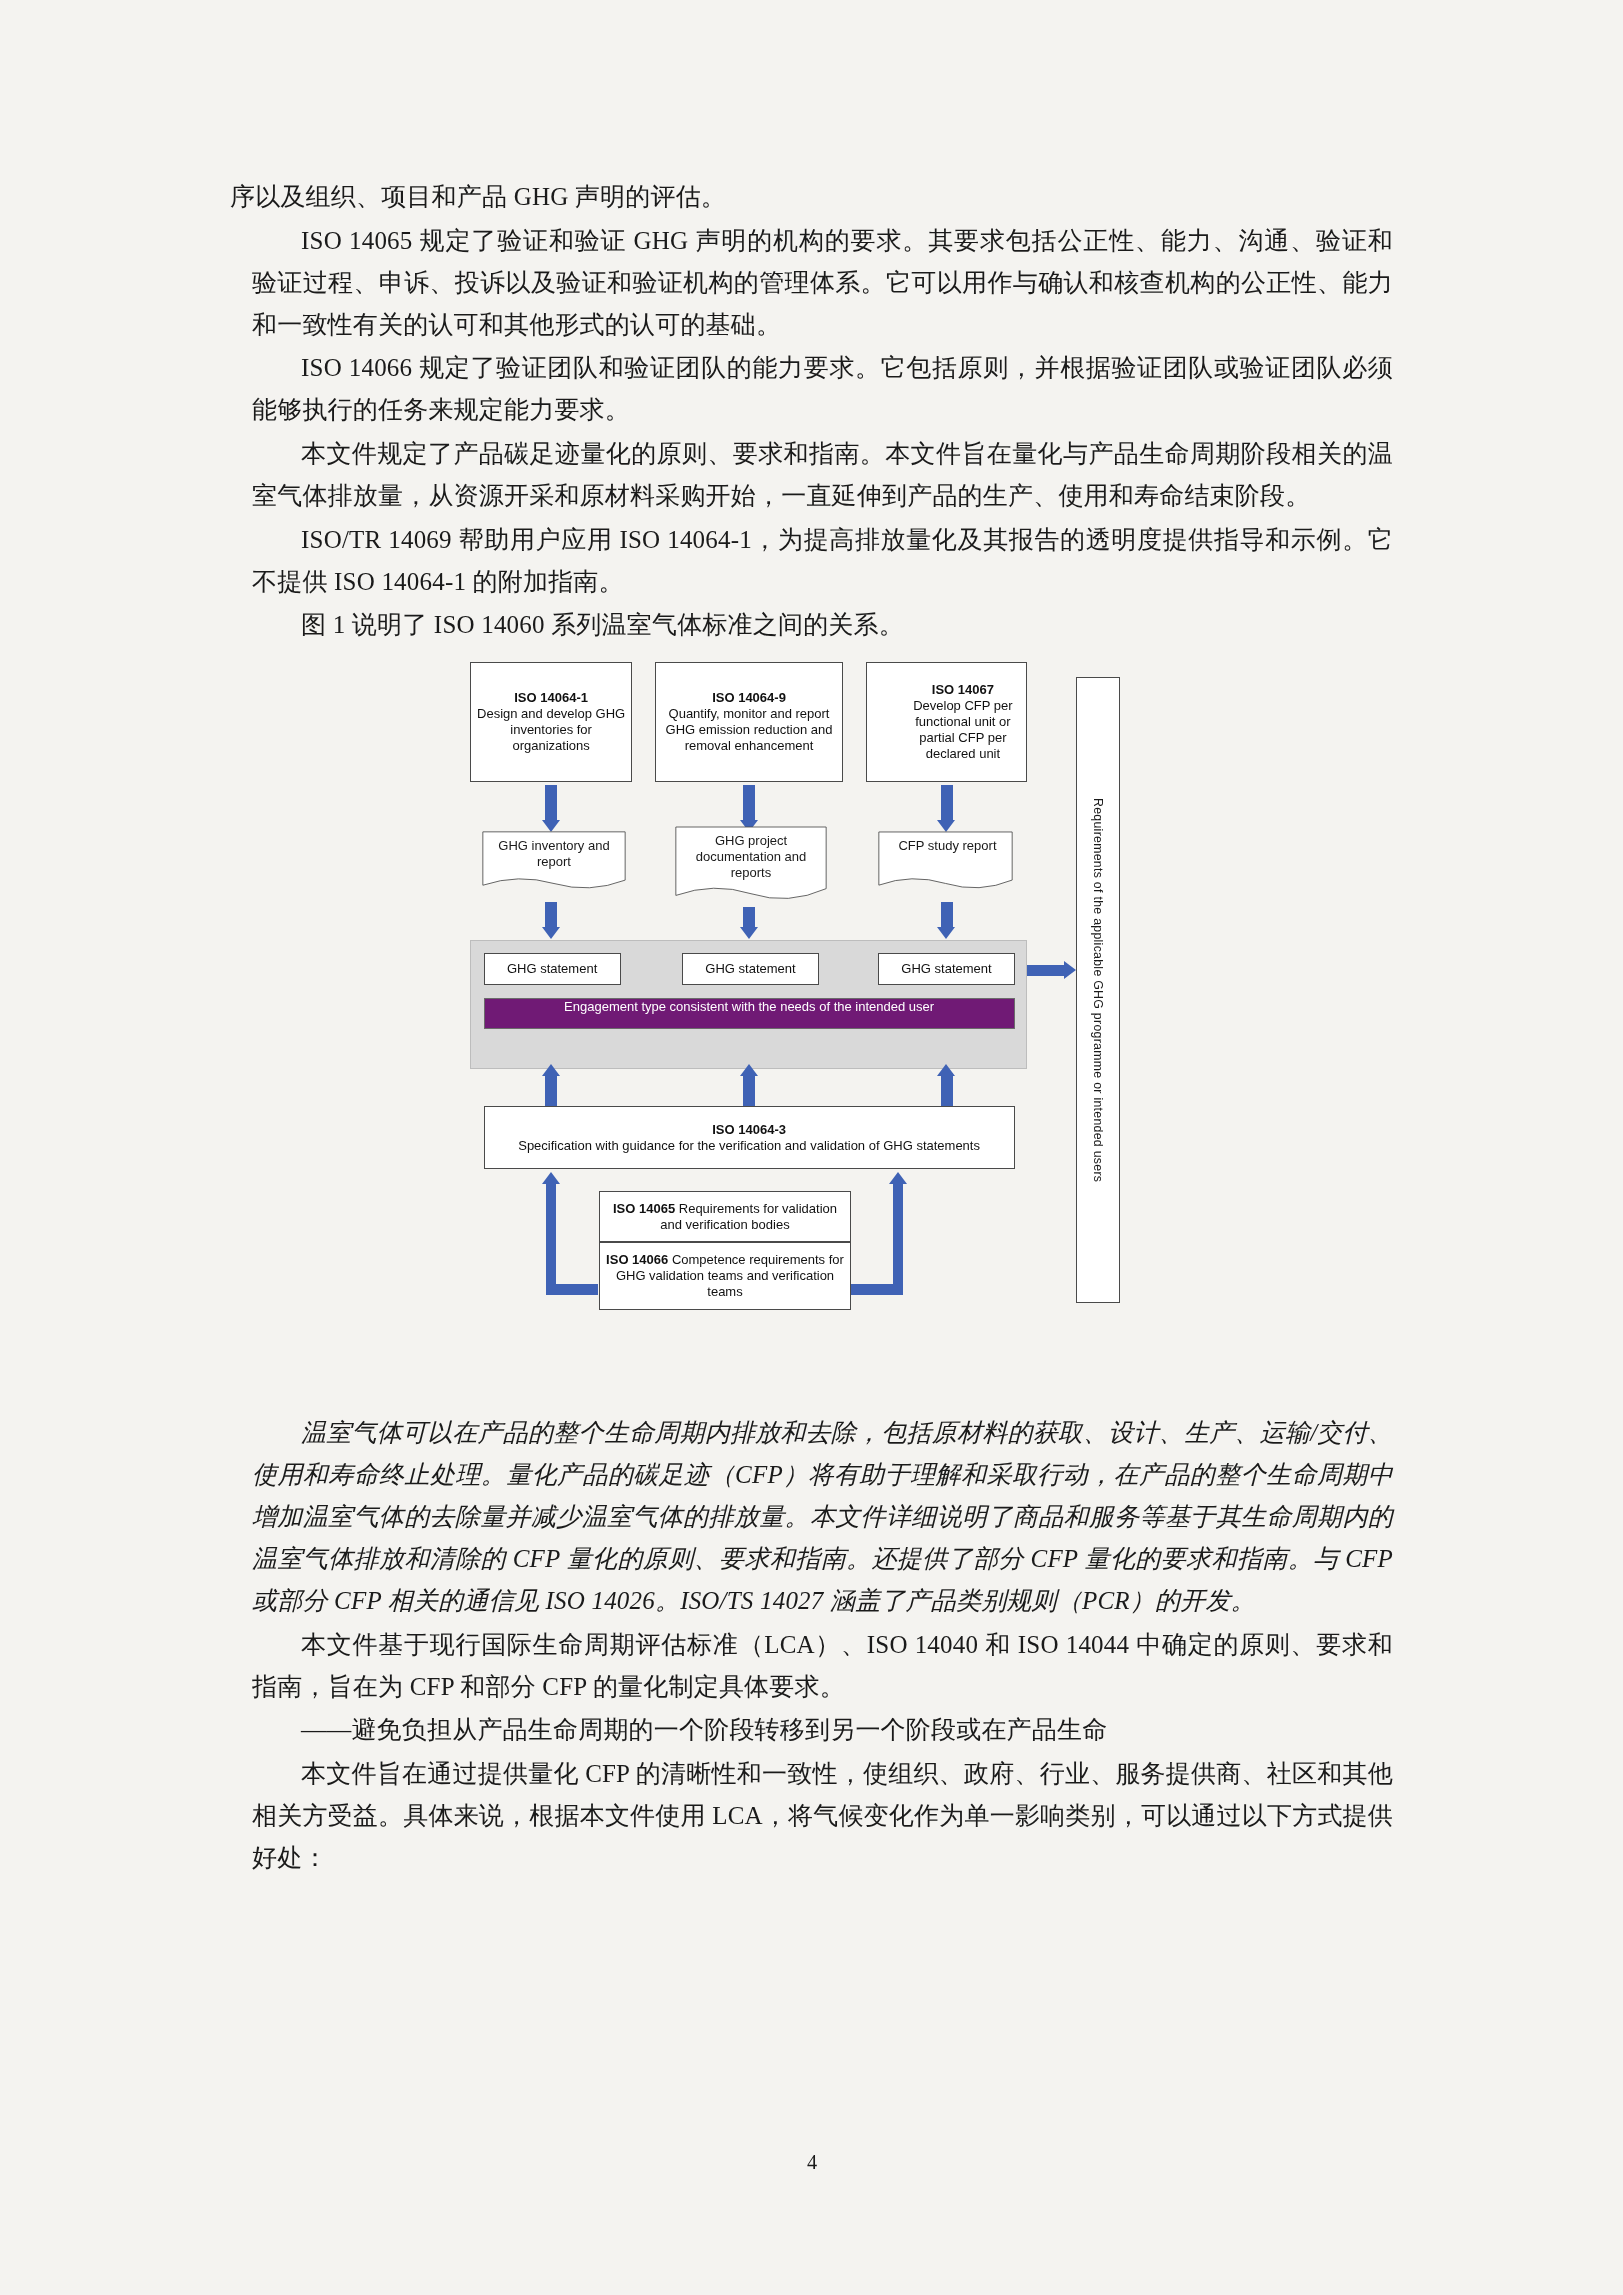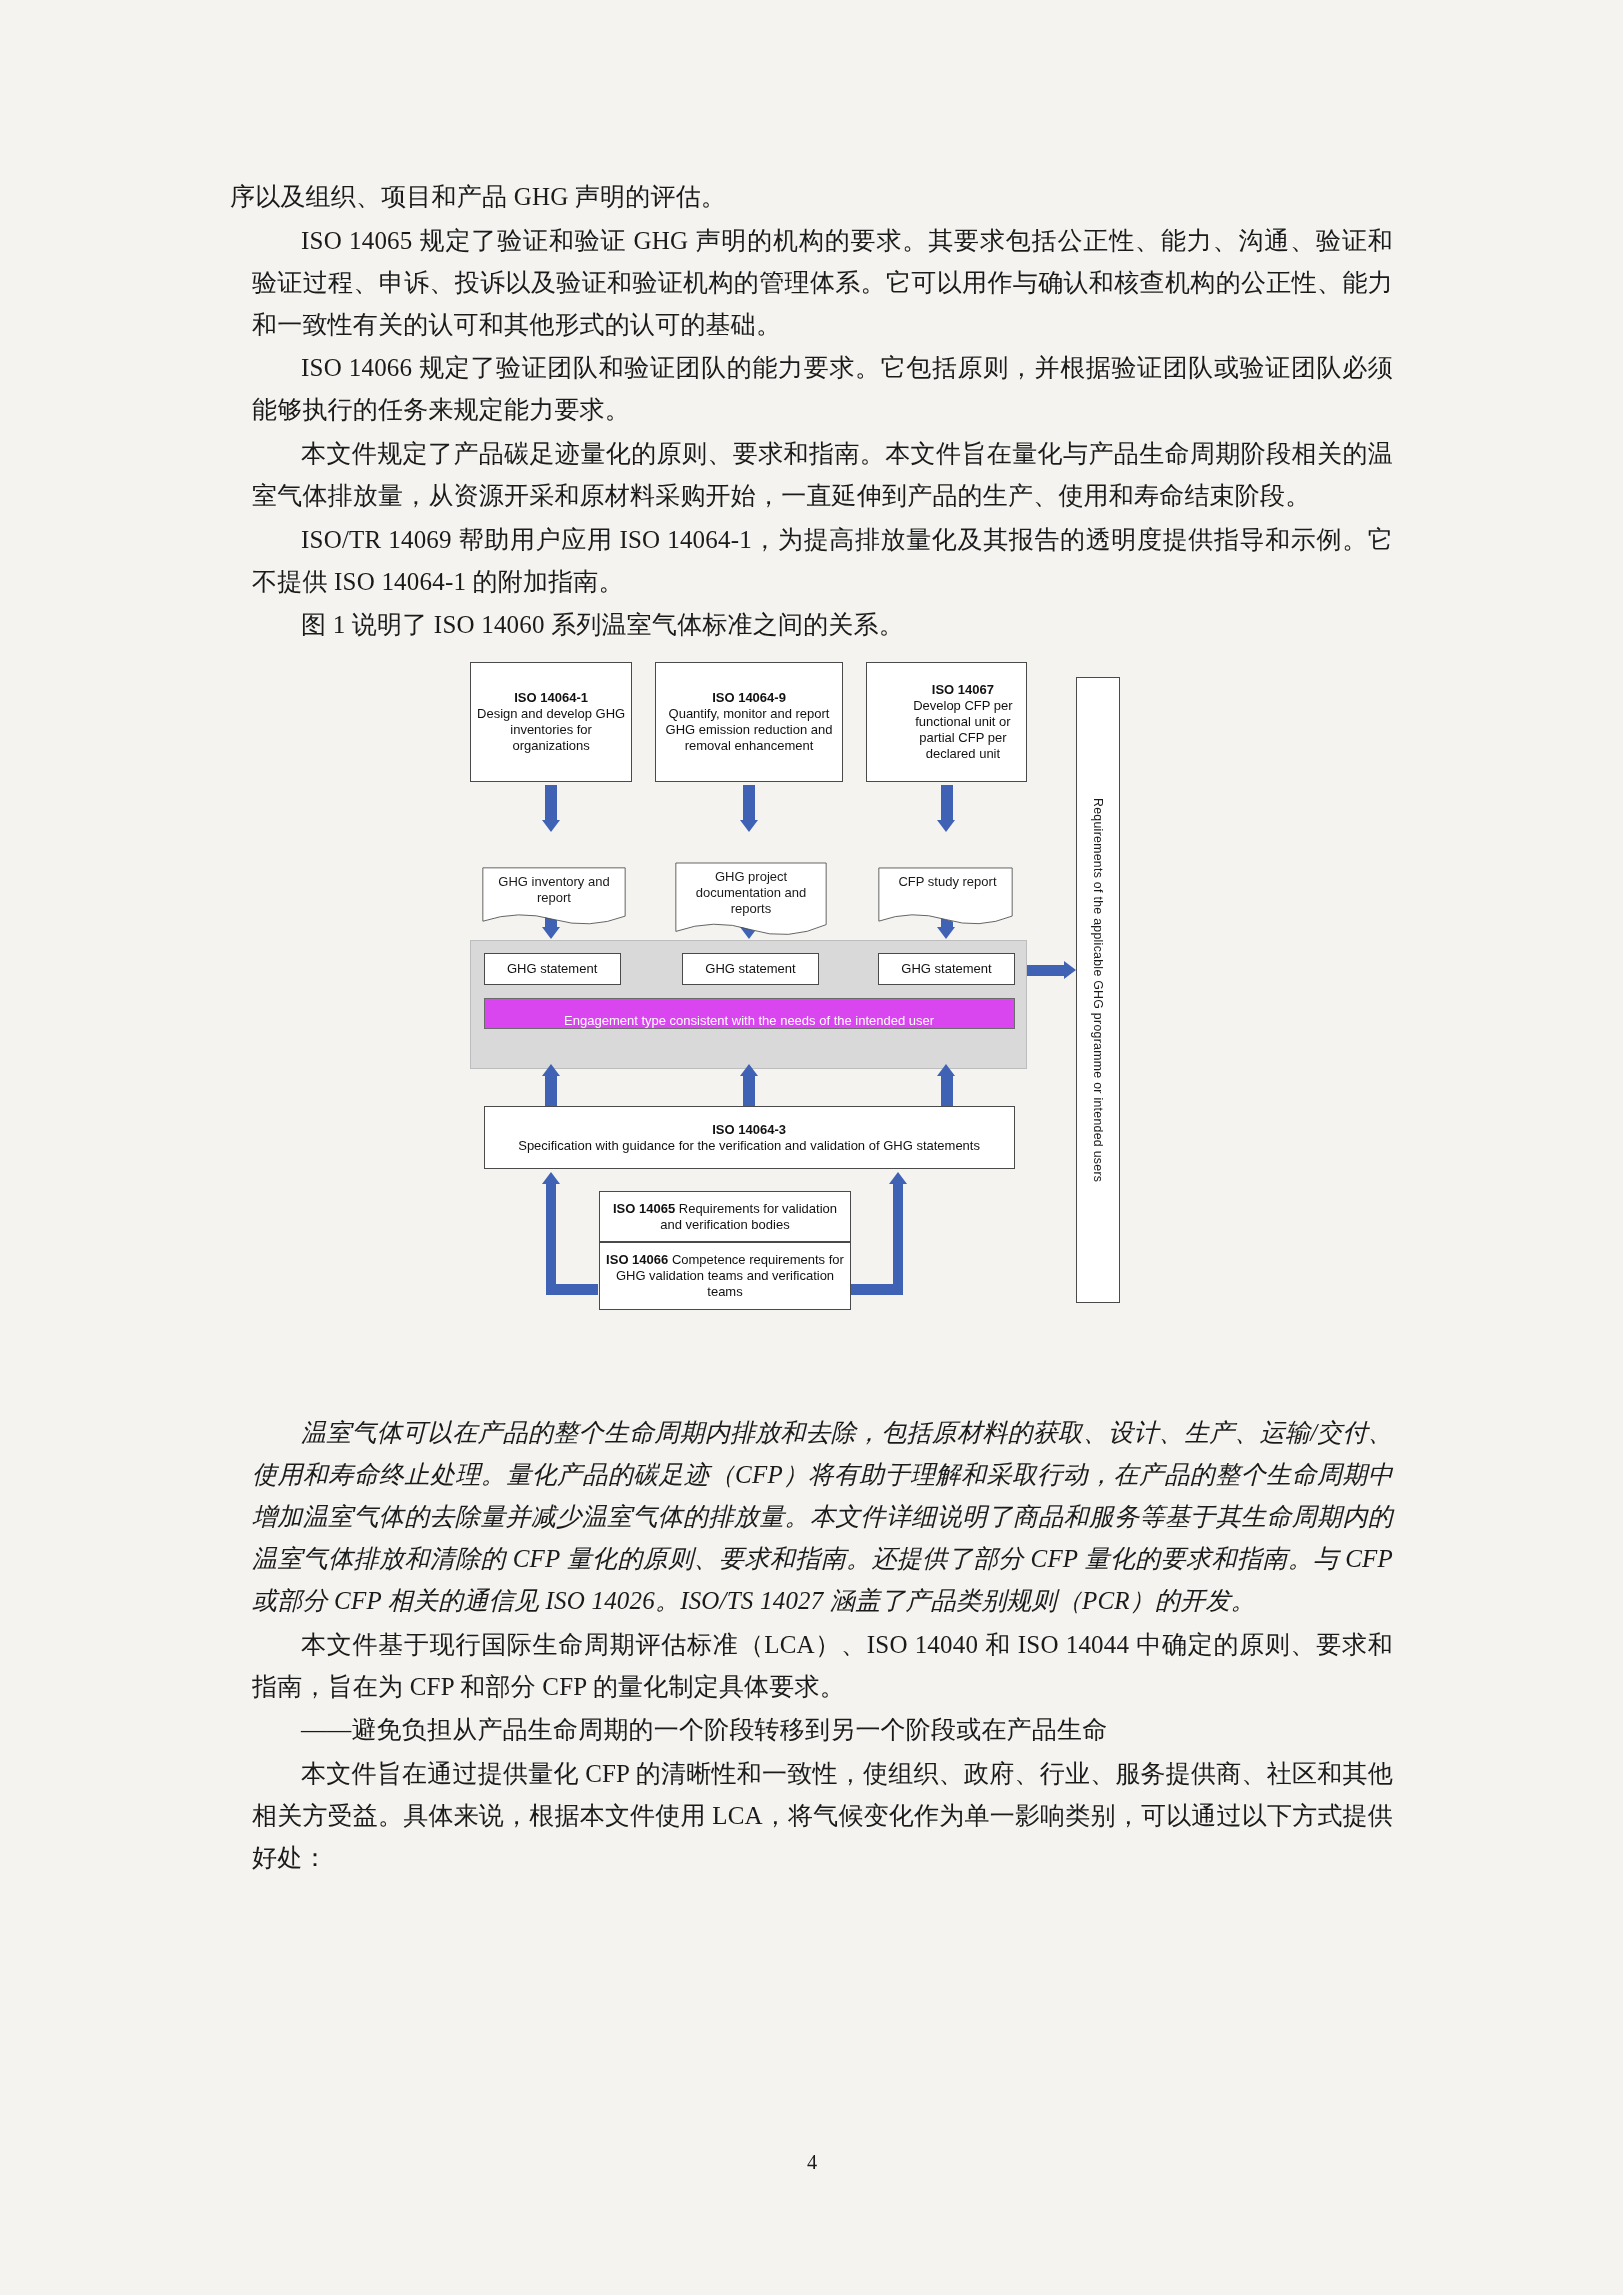--- a/index.html
+++ b/index.html
@@ -67,25 +67,25 @@
   .box b { font-weight: bold; }
   .box .inner { width: 100%; }
   .band {
     position: absolute;
     background: #d9d9d9;
     border: 0.8px solid #bdbdbd;
     box-sizing: border-box;
   }
   .engagement {
     position: absolute;
-    background: #d946ef;
+    background: #701a75;
     color: #ffffff;
     font-size: 13px;
     display: flex;
-    align-items: flex-end;
+    align-items: flex-start;
     justify-content: center;
     box-sizing: border-box;
     border: 0.8px solid #6b6b6b;
   }
   .sidebox {
     position: absolute;
     box-sizing: border-box;
     border: 0.8px solid #4a4a4a;
     background: #ffffff;
     display: flex;
@@ -119,21 +119,20 @@
   .arrow-head-right {
     position: absolute;
     width: 0; height: 0;
     border-top: 9.3px solid transparent;
     border-bottom: 9.3px solid transparent;
     border-left: 12px solid #3f62b5;
   }
   .doc-box {
     position: absolute;
     box-sizing: border-box;
-    margin-top: 36px;
   }
   .doc-box .dtext {
     position: relative;
     z-index: 2;
     text-align: center;
     font-size: 13px;
     line-height: 16px;
     padding-top: 6.8px;
   }
   .page-number {

